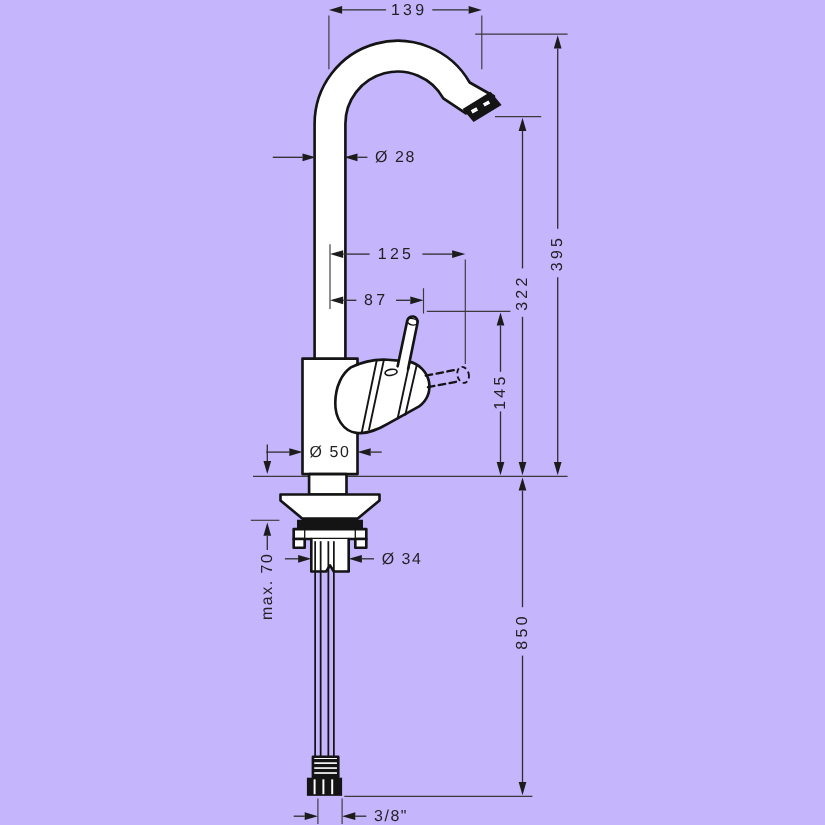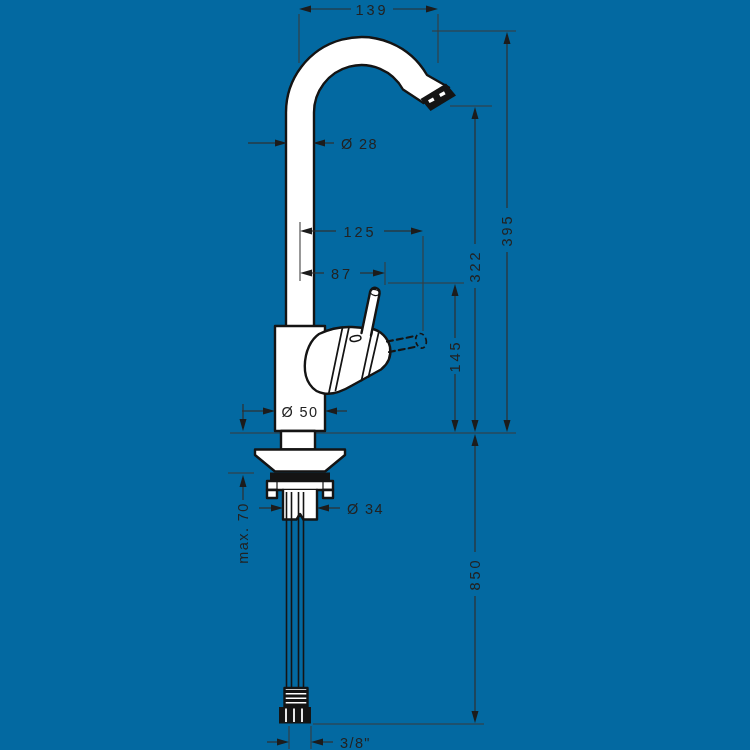--- a/index.html
+++ b/index.html
@@ -5,21 +5,21 @@
   html, body {
     margin: 0;
     padding: 0;
     background: #ffffff;
     font-family: "Liberation Sans", sans-serif;
   }
   .sheet {
     position: relative;
     width: 750px;
     height: 750px;
-    background: #0369a1;
+    background: #c4b5fd;
     overflow: hidden;
   }
   svg { display: block; }
   
   .outline  { stroke: #141414; stroke-width: 2.4; fill: #ffffff; stroke-linejoin: round; stroke-linecap: round; }
   .outline-thin { stroke: #141414; stroke-width: 1.7; fill: none; stroke-linecap: round; }
   .solidfill { fill: #141414; stroke: none; }
   .dimline  { stroke: #2f2f2f; stroke-width: 1.2; fill: none; }
   .extline  { stroke: #3a3a3a; stroke-width: 1.05; fill: none; }
   .arrow    { fill: #1c1c1c; stroke: none; }

